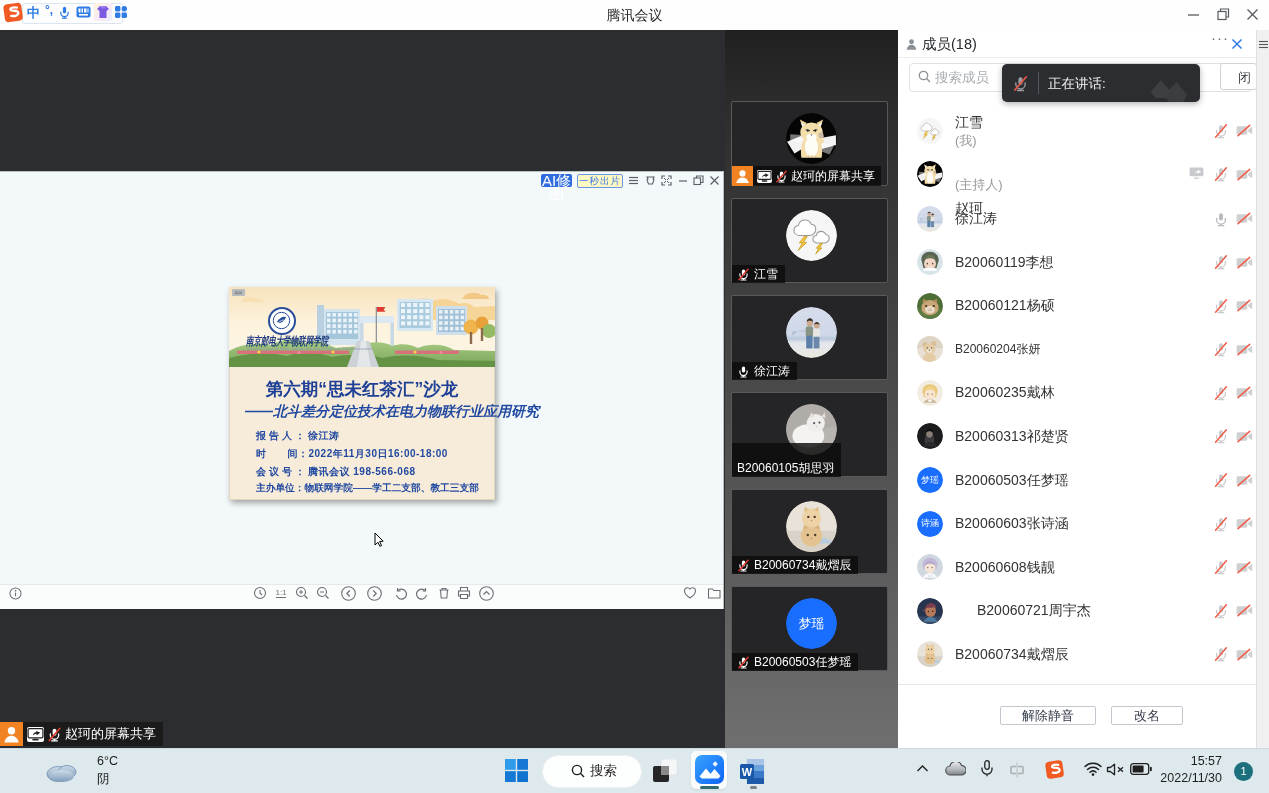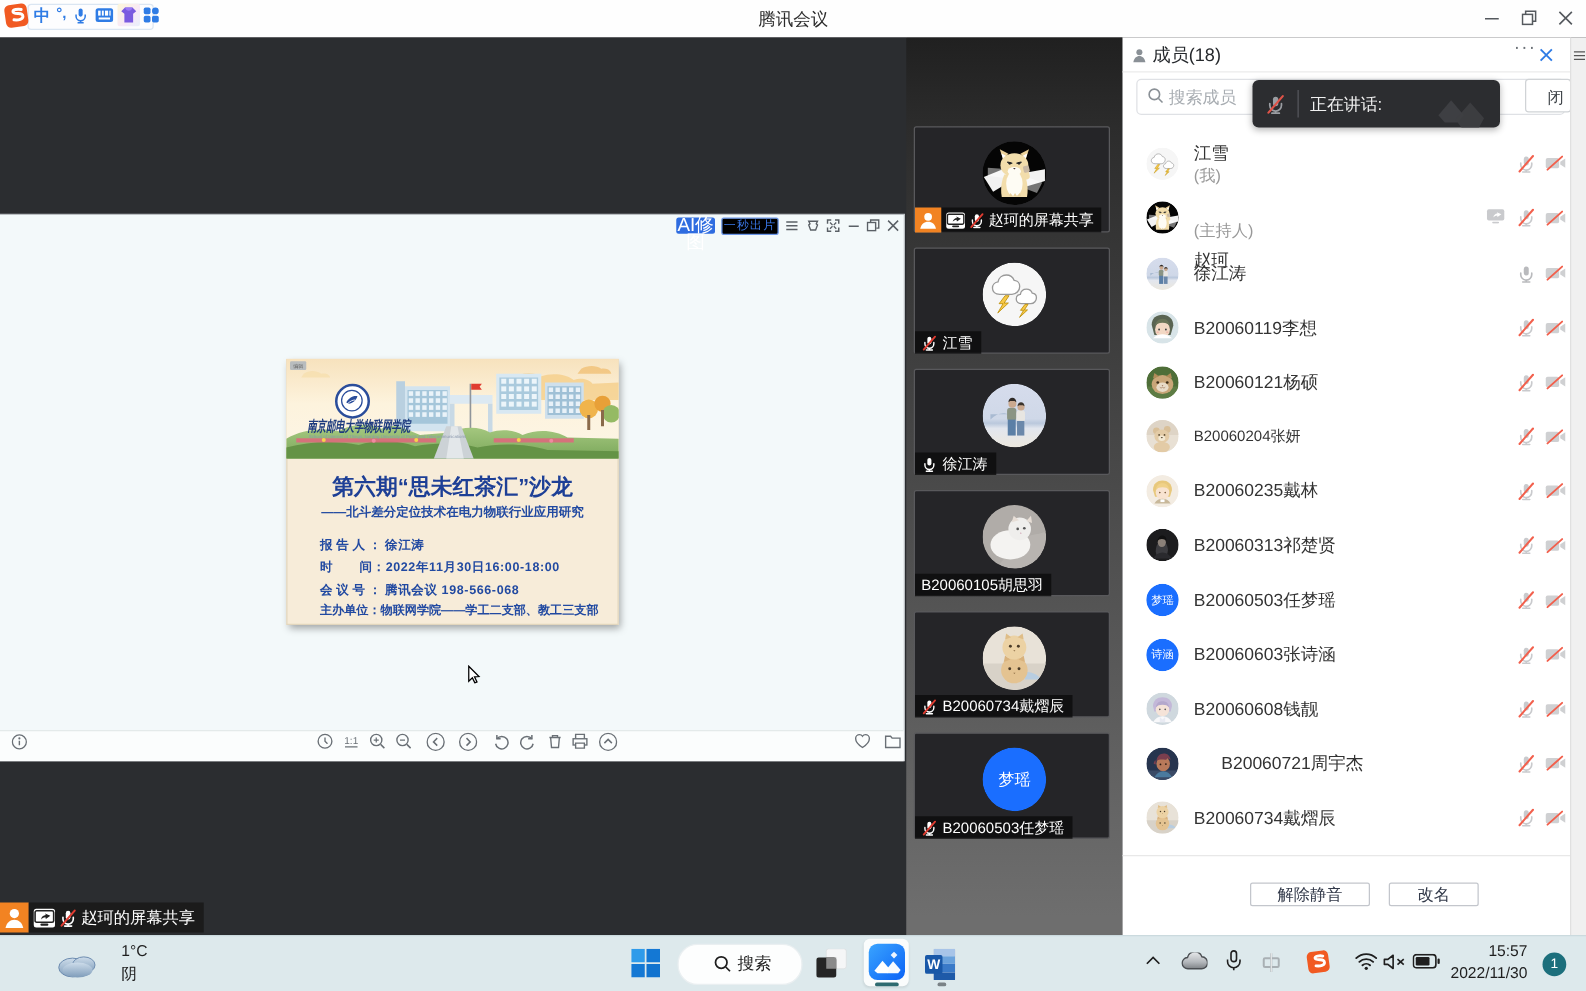--- a/index.html
+++ b/index.html
@@ -57,21 +57,21 @@
     </svg>
 <svg class="abs" style="left:1246px;top:8px" width="13" height="13" viewBox="0 0 13 13">
       <path d="M1.5 1.5l10 10M11.5 1.5l-10 10" stroke="#55595e" stroke-width="1.3"></path>
     </svg>
 </div>
 <div class="abs" style="left:0;top:30px;width:725px;height:718px;background:#2b2d30;"></div>
 <div class="abs" style="left:725px;top:30px;width:173px;height:718px;background:linear-gradient(#202020,#2c2c2c 10%,#6e6e6e 98%);"></div>
 <div class="abs" style="left:0;top:172px;width:723px;height:436px;background:#f3f9fa;box-shadow:0 0 0 1px #babfc2;">
 
 <div class="abs" style="left:541px;top:2px;width:31px;height:13px;background:#2e6ce0;border-radius:2px;color:#fff;font-size:15px;text-align:center;line-height:13px;">AI修图</div>
-<div class="abs" style="left:577px;top:2px;width:44px;height:12px;background:#000000;border:1px solid #6b96e8;border-radius:2px;color:#3a78e8;font-size:9.5px;text-align:center;line-height:12px;letter-spacing:1px;">一秒出片</div>
+<div class="abs" style="left:577px;top:2px;width:44px;height:12px;background:#fef9c3;border:1px solid #6b96e8;border-radius:2px;color:#3a78e8;font-size:9.5px;text-align:center;line-height:12px;letter-spacing:1px;">一秒出片</div>
 <svg class="abs" style="left:628px;top:3px" width="11" height="11" viewBox="0 0 11 11">
       <g stroke="#5a6066" stroke-width="1.2">
         <line x1="1" y1="2.5" x2="10" y2="2.5"></line>
         <line x1="1" y1="5.5" x2="10" y2="5.5"></line>
         <line x1="1" y1="8.5" x2="10" y2="8.5"></line>
       </g>
     </svg>
 <svg class="abs" style="left:645px;top:3px" width="11" height="11" viewBox="0 0 11 11">
       <path d="M2 2h7l-1 2 1 1-1.5 4h-4L2 5l1-1z" fill="none" stroke="#5a6066" stroke-width="1.1"></path>
     </svg>
@@ -223,21 +223,21 @@
 </svg>
 
 <div style="position:absolute;left:39px;top:20px;width:28px;height:28px;border-radius:50%;background:#fff;border:2.5px solid #2a4d9b;box-sizing:border-box;"><svg width="23" height="23" viewBox="0 0 23 23">
           <circle cx="11.5" cy="11.5" r="8.2" fill="none" stroke="#2a4d9b" stroke-width="1"></circle>
           <path d="M7 13c2-4 6-6 9-5-1 3-4 6-7 6z" fill="#2a4d9b"></path>
           <path d="M8 14c2-2 4-3 6-3" stroke="#fff" stroke-width=".7" fill="none"></path>
         </svg></div>
 <div style="position:absolute;left:17px;top:46px;font-family:'Liberation Serif',serif;font-weight:bold;font-style:italic;font-size:9px;color:#1d3a7e;white-space:nowrap;transform:scale(.83,1.3);transform-origin:left top;">南京邮电大学物联网学院</div>
 <div style="position:absolute;left:18px;top:60px;font-size:3.5px;color:#8a97ac;white-space:nowrap;">School of Internet of Things, Nanjing University of Posts and Telecommunications</div>
 <div style="position:absolute;left:0;top:90px;width:100%;text-align:center;font-size:17.5px;font-weight:bold;color:#1d3f96;white-space:nowrap;">第六期“思未红茶汇”沙龙</div>
-<div style="position:absolute;left:0;top:116px;width:100%;text-align:center;font-size:10px;font-weight:bold;color:#2149a1;white-space:nowrap;">——北斗差分定位技术在电力物联行业应用研究</div>
+<div style="position:absolute;left:16px;top:116px;width:100%;text-align:center;font-size:14px;font-weight:bold;color:#2149a1;white-space:nowrap;font-style:italic;">——北斗差分定位技术在电力物联行业应用研究</div>
 <div style="position:absolute;left:27px;top:142px;font-size:10px;font-weight:bold;color:#2149a1;white-space:nowrap;letter-spacing:.5px;">报 告 人 ： 徐江涛</div>
 <div style="position:absolute;left:27px;top:160px;font-size:10px;font-weight:bold;color:#2149a1;white-space:nowrap;letter-spacing:.5px;">时  间：2022年11月30日16:00-18:00</div>
 <div style="position:absolute;left:27px;top:178px;font-size:10px;font-weight:bold;color:#2149a1;white-space:nowrap;letter-spacing:.5px;">会 议 号 ： 腾讯会议 198-566-068</div>
 <div style="position:absolute;left:27px;top:195px;font-size:9.7px;font-weight:bold;color:#2149a1;white-space:nowrap;">主办单位：物联网学院——学工二支部、教工三支部</div>
 <div style="position:absolute;left:3px;top:2px;width:13px;height:7px;background:#b8bcbe;border-radius:1px;font-size:4px;color:#666;text-align:center;line-height:7px;">编辑</div>
 </div>
 
 <div class="abs" style="left:0;top:412px;width:723px;height:24px;background:#fbfdfd;border-top:1px solid #e4eaea;">
 <svg class="abs" style="left:9px;top:2px" width="13" height="13" viewBox="0 0 14 14">
         <circle cx="7" cy="7" r="6" fill="none" stroke="#6a7076" stroke-width="1.1"></circle>
@@ -428,21 +428,21 @@
 <circle cx="24" cy="24" r="24" fill="#b8b4b0"></circle>
 <path d="M0 0h48v20c-8 3-14 2-20 6L10 48H0z" fill="#a8a4a0" opacity=".5"></path>
 <ellipse cx="21" cy="30" rx="15" ry="11" fill="#f4f3f1"></ellipse>
 <circle cx="28" cy="18" r="8.5" fill="#efeeec"></circle>
 <path d="M22 13l1.5-5 4 3.5z" fill="#e7ded6"></path>
         <path d="M33 12l3.5-4 .8 5.5z" fill="#e7ded6"></path>
 <circle cx="26.5" cy="18" r="1" fill="#555"></circle>
         <circle cx="31.5" cy="17.5" r="1" fill="#555"></circle>
 <path d="M28.5 20.5l1.2.8-1.4.6z" fill="#c9a" opacity=".8"></path>
 </svg></div>
-<div style="position:absolute;left:0;bottom:-1px;height:18px;background:rgba(12,12,12,.82);display:flex;align-items:center;padding:0 7px 0 5px;gap:4px;">
+<div style="position:absolute;left:0;bottom:-1px;height:18px;background:rgba(12,12,12,.82);display:flex;align-items:center;padding:16px 7px 0 5px;gap:4px;">
       <span style="color:#fff;font-size:12px;white-space:nowrap;">B20060105胡思羽</span>
     </div>
   </div>
 <div style="position:absolute;left:731px;top:489px;width:157px;height:85px;background:#252528;border:1px solid #59595c;border-radius:2px;box-sizing:border-box;">
 <div style="position:absolute;left:54px;top:11px;width:51px;height:51px;border-radius:50%;overflow:hidden;"><svg width="51" height="51" viewBox="0 0 48 48">
 <circle cx="24" cy="24" r="24" fill="#e8e2d8"></circle>
 <path d="M0 28h48v20H0z" fill="#d8d2c8"></path>
 <path d="M30 34c6 0 12 2 14 6H32z" fill="#b8cde0"></path>
 <g>
           <circle cx="24" cy="33" r="10" fill="#e4c391"></circle>
@@ -875,21 +875,21 @@
       <defs>
         <linearGradient id="cl" x1="0" y1="0" x2="0" y2="1">
           <stop offset="0" stop-color="#cddcea"></stop>
           <stop offset="1" stop-color="#7e9cba"></stop>
         </linearGradient>
       </defs>
       <ellipse cx="16" cy="16" rx="11" ry="7.5" fill="url(#cl)" stroke="#6d8cb0" stroke-width=".8"></ellipse>
       <ellipse cx="25" cy="14" rx="9" ry="6.5" fill="url(#cl)" stroke="#6d8cb0" stroke-width=".8"></ellipse>
       <ellipse cx="20" cy="18" rx="12" ry="6" fill="url(#cl)"></ellipse>
     </svg>
-<div class="abs" style="left:97px;top:5px;font-size:12.5px;color:#1f1f1f;">1°C</div>
+<div class="abs" style="left:97px;top:5px;font-size:12.5px;color:#1f1f1f;">6°C</div>
 <div class="abs" style="left:97px;top:22px;font-size:12.5px;color:#1f1f1f;">阴</div>
 
 <svg class="abs" style="left:505px;top:10px" width="23" height="23" viewBox="0 0 23 23">
       <rect x="0" y="0" width="10.8" height="10.8" fill="#2f9bea"></rect>
       <rect x="12.2" y="0" width="10.8" height="10.8" fill="#1478d4"></rect>
       <rect x="0" y="12.2" width="10.8" height="10.8" fill="#1478d4"></rect>
       <rect x="12.2" y="12.2" width="10.8" height="10.8" fill="#1173cf"></rect>
     </svg>
 
 <div class="abs" style="left:542px;top:6px;width:98px;height:31px;background:#fdfefe;border:1px solid #eaeff1;border-radius:16px;"></div>

